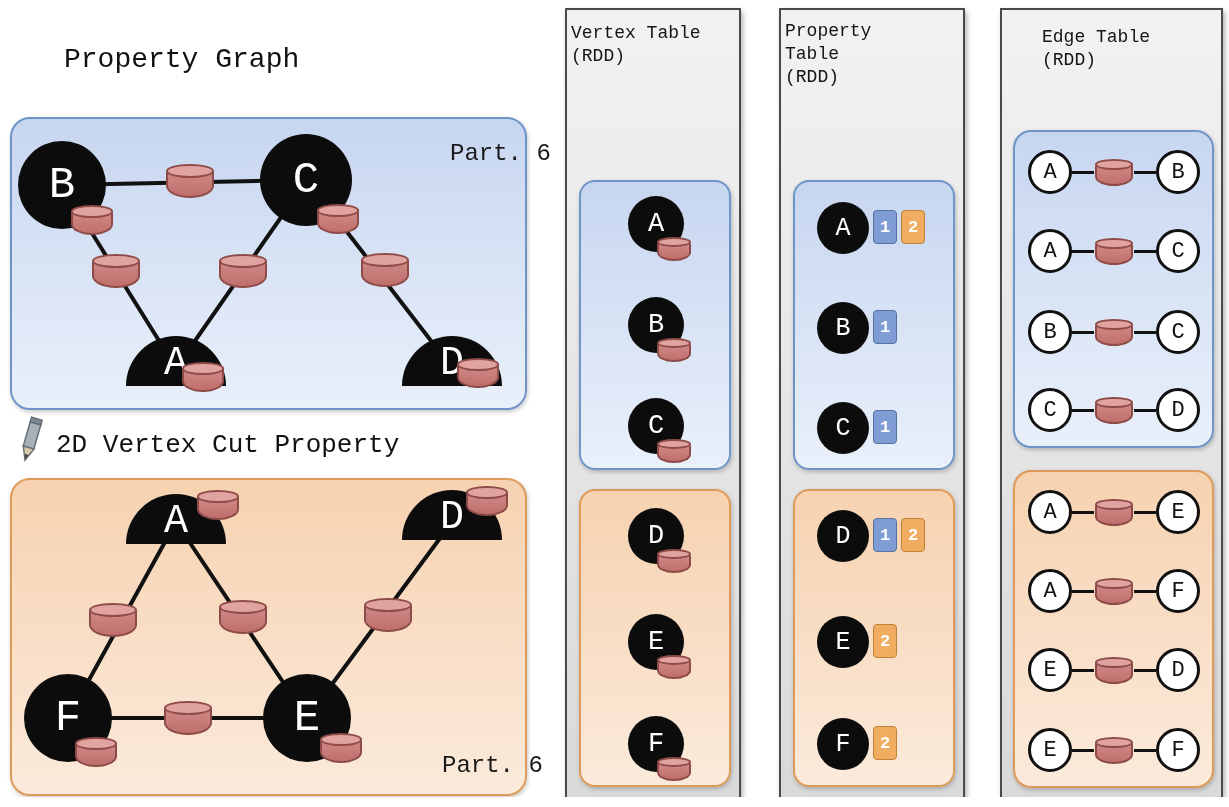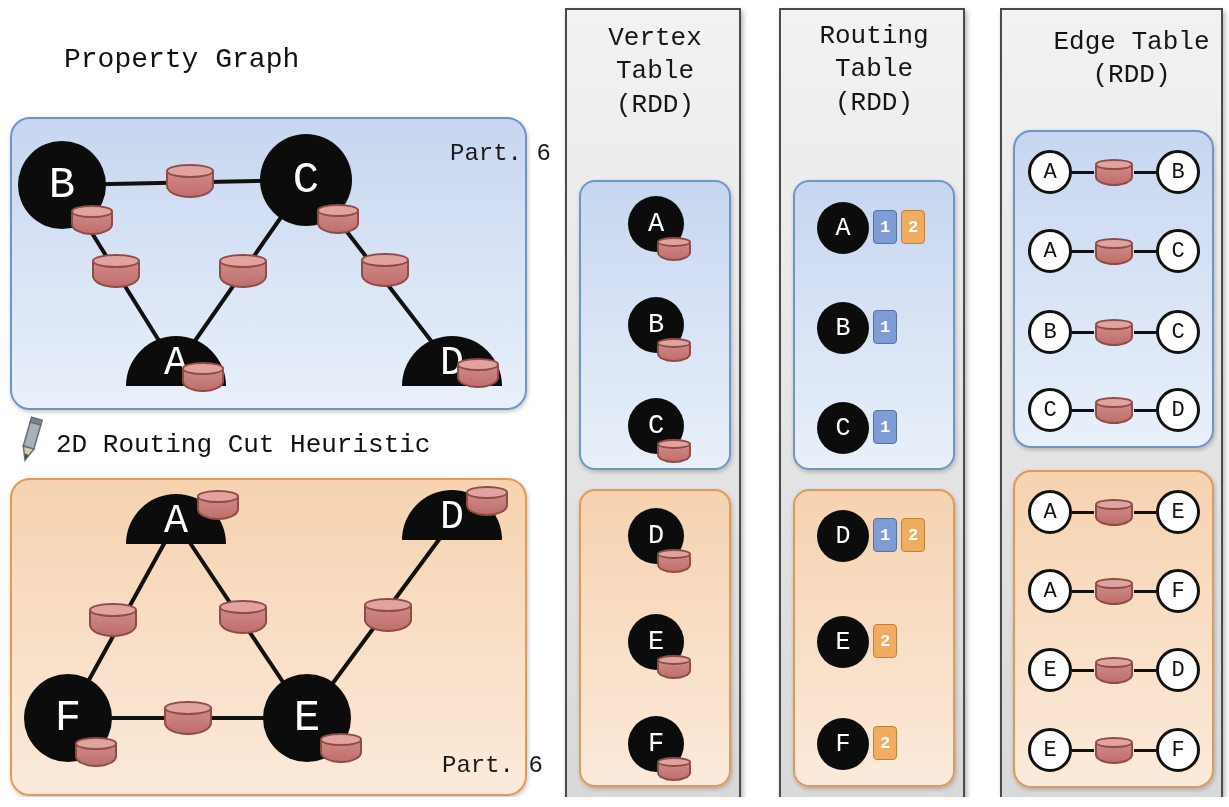--- a/index.html
+++ b/index.html
@@ -13,22 +13,22 @@
 
   .panel{position:absolute;box-sizing:border-box;box-shadow:1px 2px 4px rgba(0,0,0,.22);}
   .panel-blue{border:2.5px solid var(--blue-border,#6f95c8);border-radius:20px;
               background:linear-gradient(180deg,var(--blue-top,#c7d6f0),var(--blue-bottom,#e9f0fa));}
   .panel-orange{border:2.5px solid var(--orange-border,#de9a58);border-radius:20px;
               background:linear-gradient(180deg,var(--orange-top,#f6d2b0),var(--orange-bottom,#fbeadb));}
 
   .col{position:absolute;box-sizing:border-box;border:2px solid var(--gray-border,#4a4a4a);
        background:linear-gradient(180deg,var(--gray-top,#f2f2f2),var(--gray-bottom,#d9d9d9));
        box-shadow:2px 3px 5px rgba(0,0,0,.3);}
-  .col-title{position:absolute;left:4px;right:0;text-align:center;white-space:pre-line;
-             font-size:26px;line-height:1.28;color:#151515;}
+  .col-title{position:absolute;left:4px;right:0;white-space:pre-line;
+             font-size:18px;line-height:1.28;color:#151515;}
 
   
   .vx{position:absolute;background:var(--vertex-fill,#0c0c0c);border-radius:50%;color:#fff;
       display:flex;align-items:center;justify-content:center;z-index:2;line-height:1;}
   .vx-half{position:absolute;background:var(--vertex-fill,#0c0c0c);color:#fff;z-index:2;
       border-radius:999px 999px 0 0;display:flex;align-items:flex-end;justify-content:center;
       line-height:1;padding-bottom:2px;box-sizing:border-box;}
 
   
   .tvx{position:absolute;width:56px;height:56px;border-radius:50%;background:var(--vertex-fill,#0c0c0c);
@@ -124,21 +124,21 @@
   <span class="cyl abs cyl-md" style="left:320px;top:733px;"></span>
 
   <svg class="abs" style="left:12px;top:416px;z-index:4;" width="38" height="50" viewBox="0 0 38 50">
     <g transform="rotate(16 19 25)">
       <rect x="13" y="2" width="11" height="6" fill="#7d868e" stroke="#666f77" stroke-width="1.5"></rect>
       <rect x="13" y="7" width="11" height="25" fill="#a8b0b8" stroke="#666f77" stroke-width="1.5"></rect>
       <polygon points="13,32 24,32 18.5,45" fill="#d9cba6" stroke="#666f77" stroke-width="1.5"></polygon>
       <polygon points="16.8,39 20.2,39 18.5,45" fill="#474747"></polygon>
     </g>
   </svg>
-  <div class="cut-label" style="left:56px;top:430px;">2D Routing Cut Heuristic</div>
+  <div class="cut-label" style="left:56px;top:430px;">2D Vertex Cut Property</div>
 
   <div class="col" style="left:565px;top:8px;width:176px;height:792px;">
     <div class="col-title" style="top:12px;">Vertex Table
 (RDD)</div>
 
     <div class="panel panel-blue" style="left:12px;top:170px;width:152px;height:290px;border-radius:16px;"></div>
     <div class="panel panel-orange" style="left:12px;top:479px;width:152px;height:298px;border-radius:16px;"></div>
 
     <div class="tvx" style="left:61px;top:186px;">A</div>
     <span class="cyl abs cyl-sm" style="left:90px;top:227px;"></span>
@@ -149,21 +149,21 @@
 
     <div class="tvx" style="left:61px;top:498px;">D</div>
     <span class="cyl abs cyl-sm" style="left:90px;top:539px;"></span>
     <div class="tvx" style="left:61px;top:604px;">E</div>
     <span class="cyl abs cyl-sm" style="left:90px;top:645px;"></span>
     <div class="tvx" style="left:61px;top:706px;">F</div>
     <span class="cyl abs cyl-sm" style="left:90px;top:747px;"></span>
   </div>
 
   <div class="col" style="left:779px;top:8px;width:186px;height:792px;">
-    <div class="col-title" style="top:10px;">Routing
+    <div class="col-title" style="top:10px;">Property
 Table
 (RDD)</div>
 
     <div class="panel panel-blue" style="left:12px;top:170px;width:162px;height:290px;border-radius:16px;"></div>
     <div class="panel panel-orange" style="left:12px;top:479px;width:162px;height:298px;border-radius:16px;"></div>
 
     <div class="rvx" style="left:36px;top:192px;">A</div>
     <span class="badge badge-blue" style="left:92px;top:200px;">1</span>
     <span class="badge badge-orange" style="left:120px;top:200px;">2</span>
 

